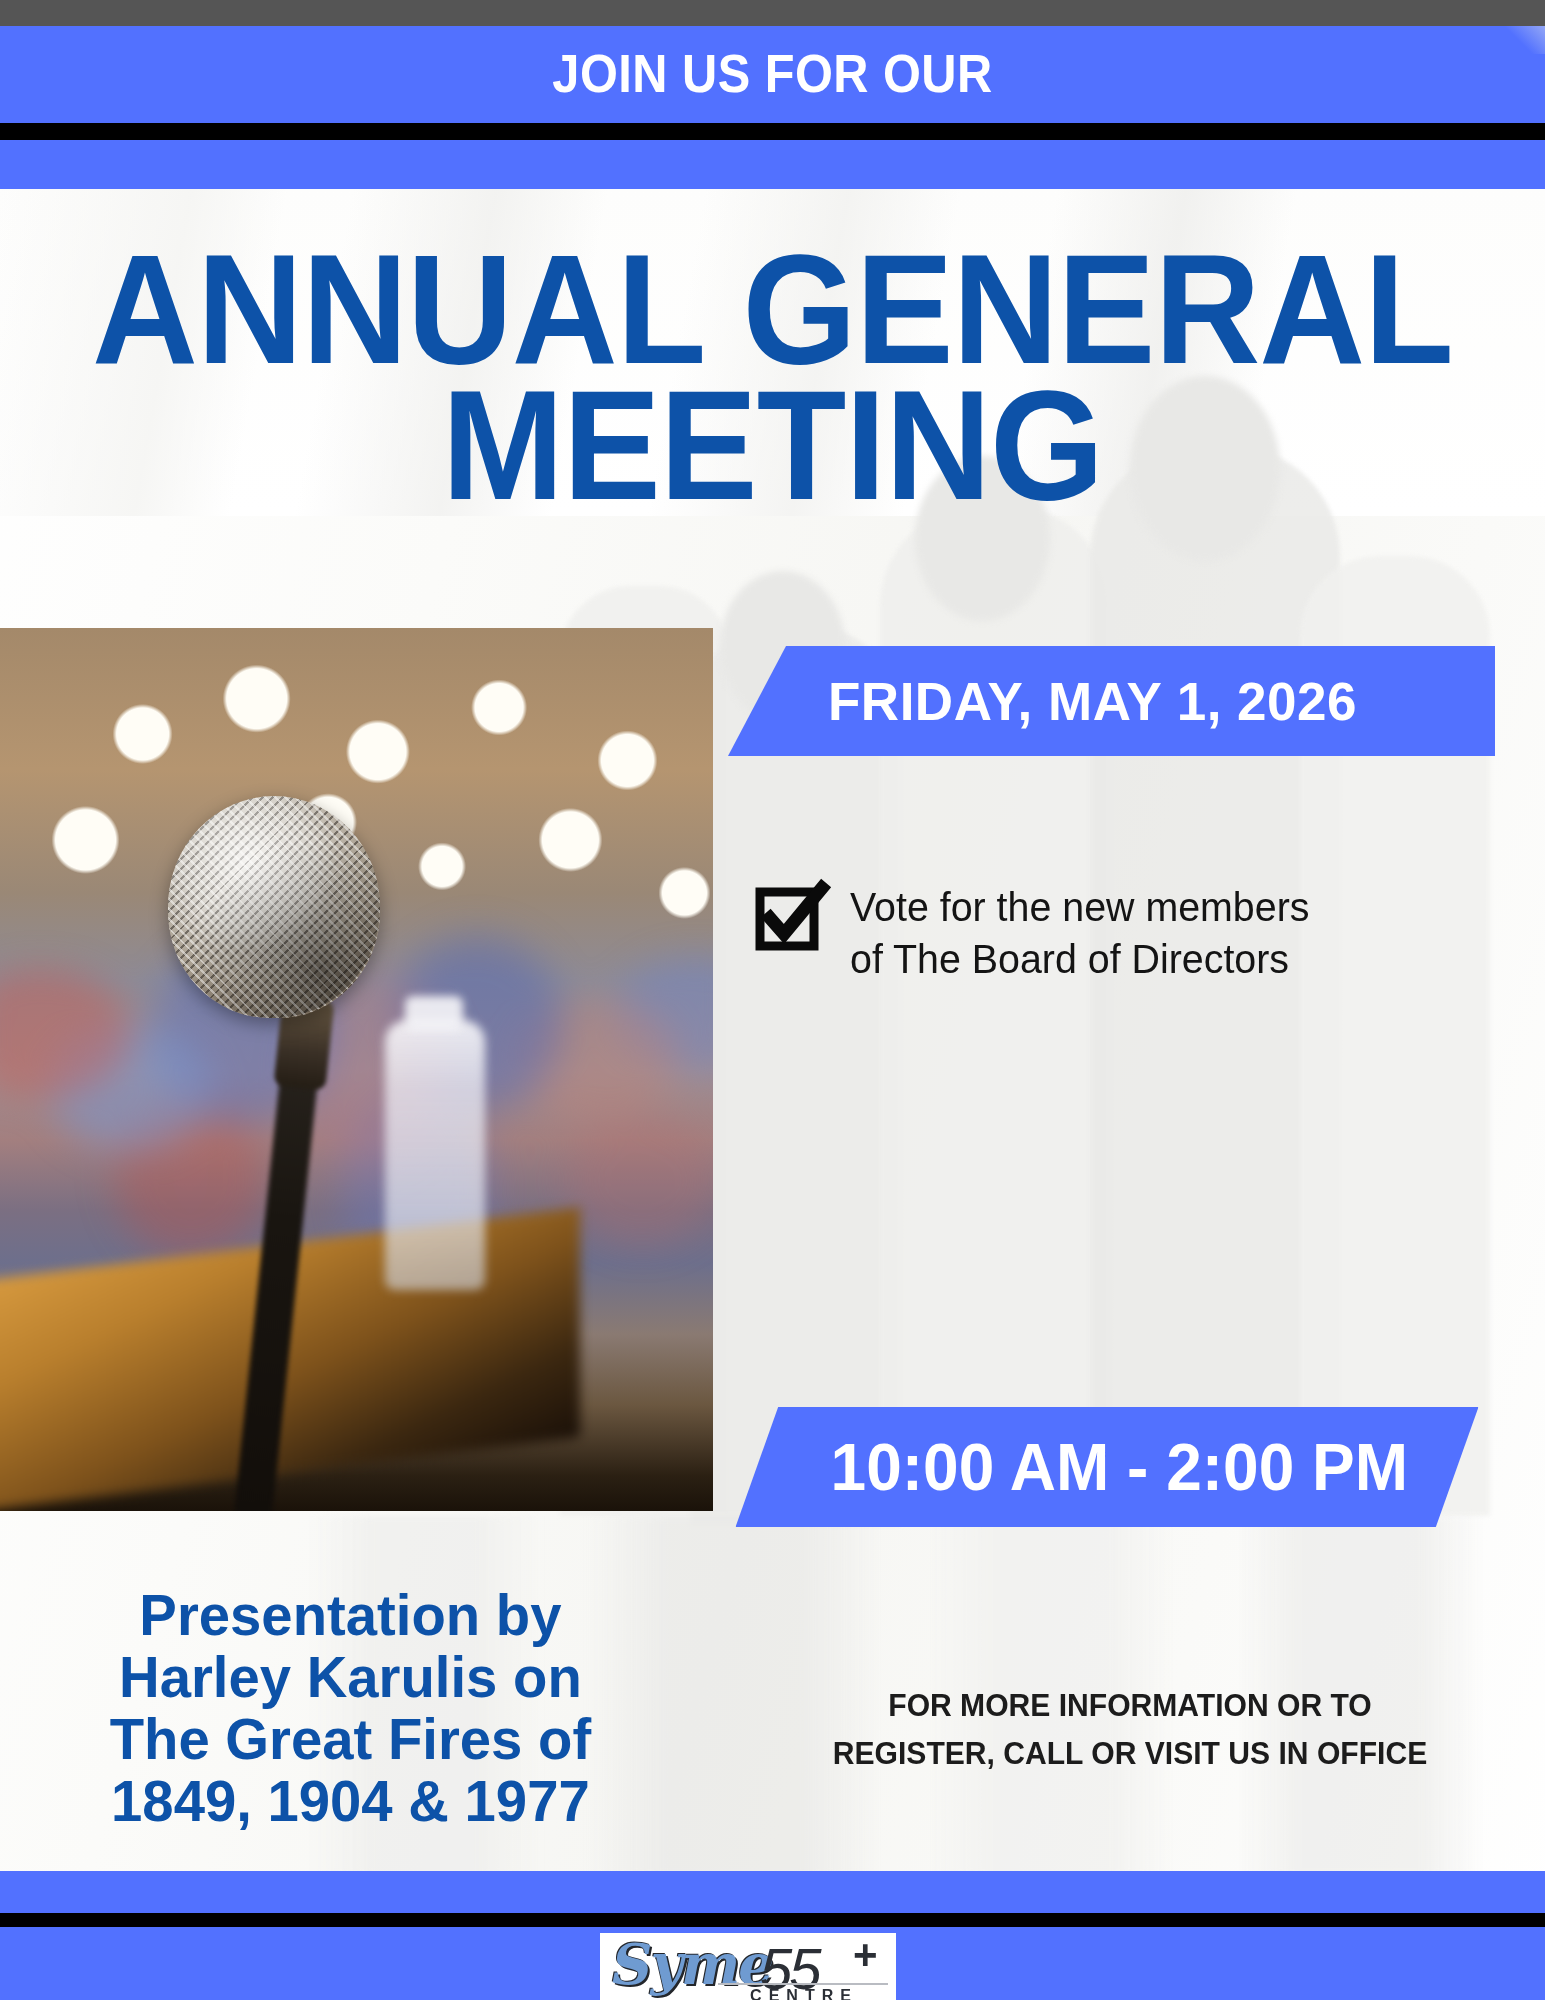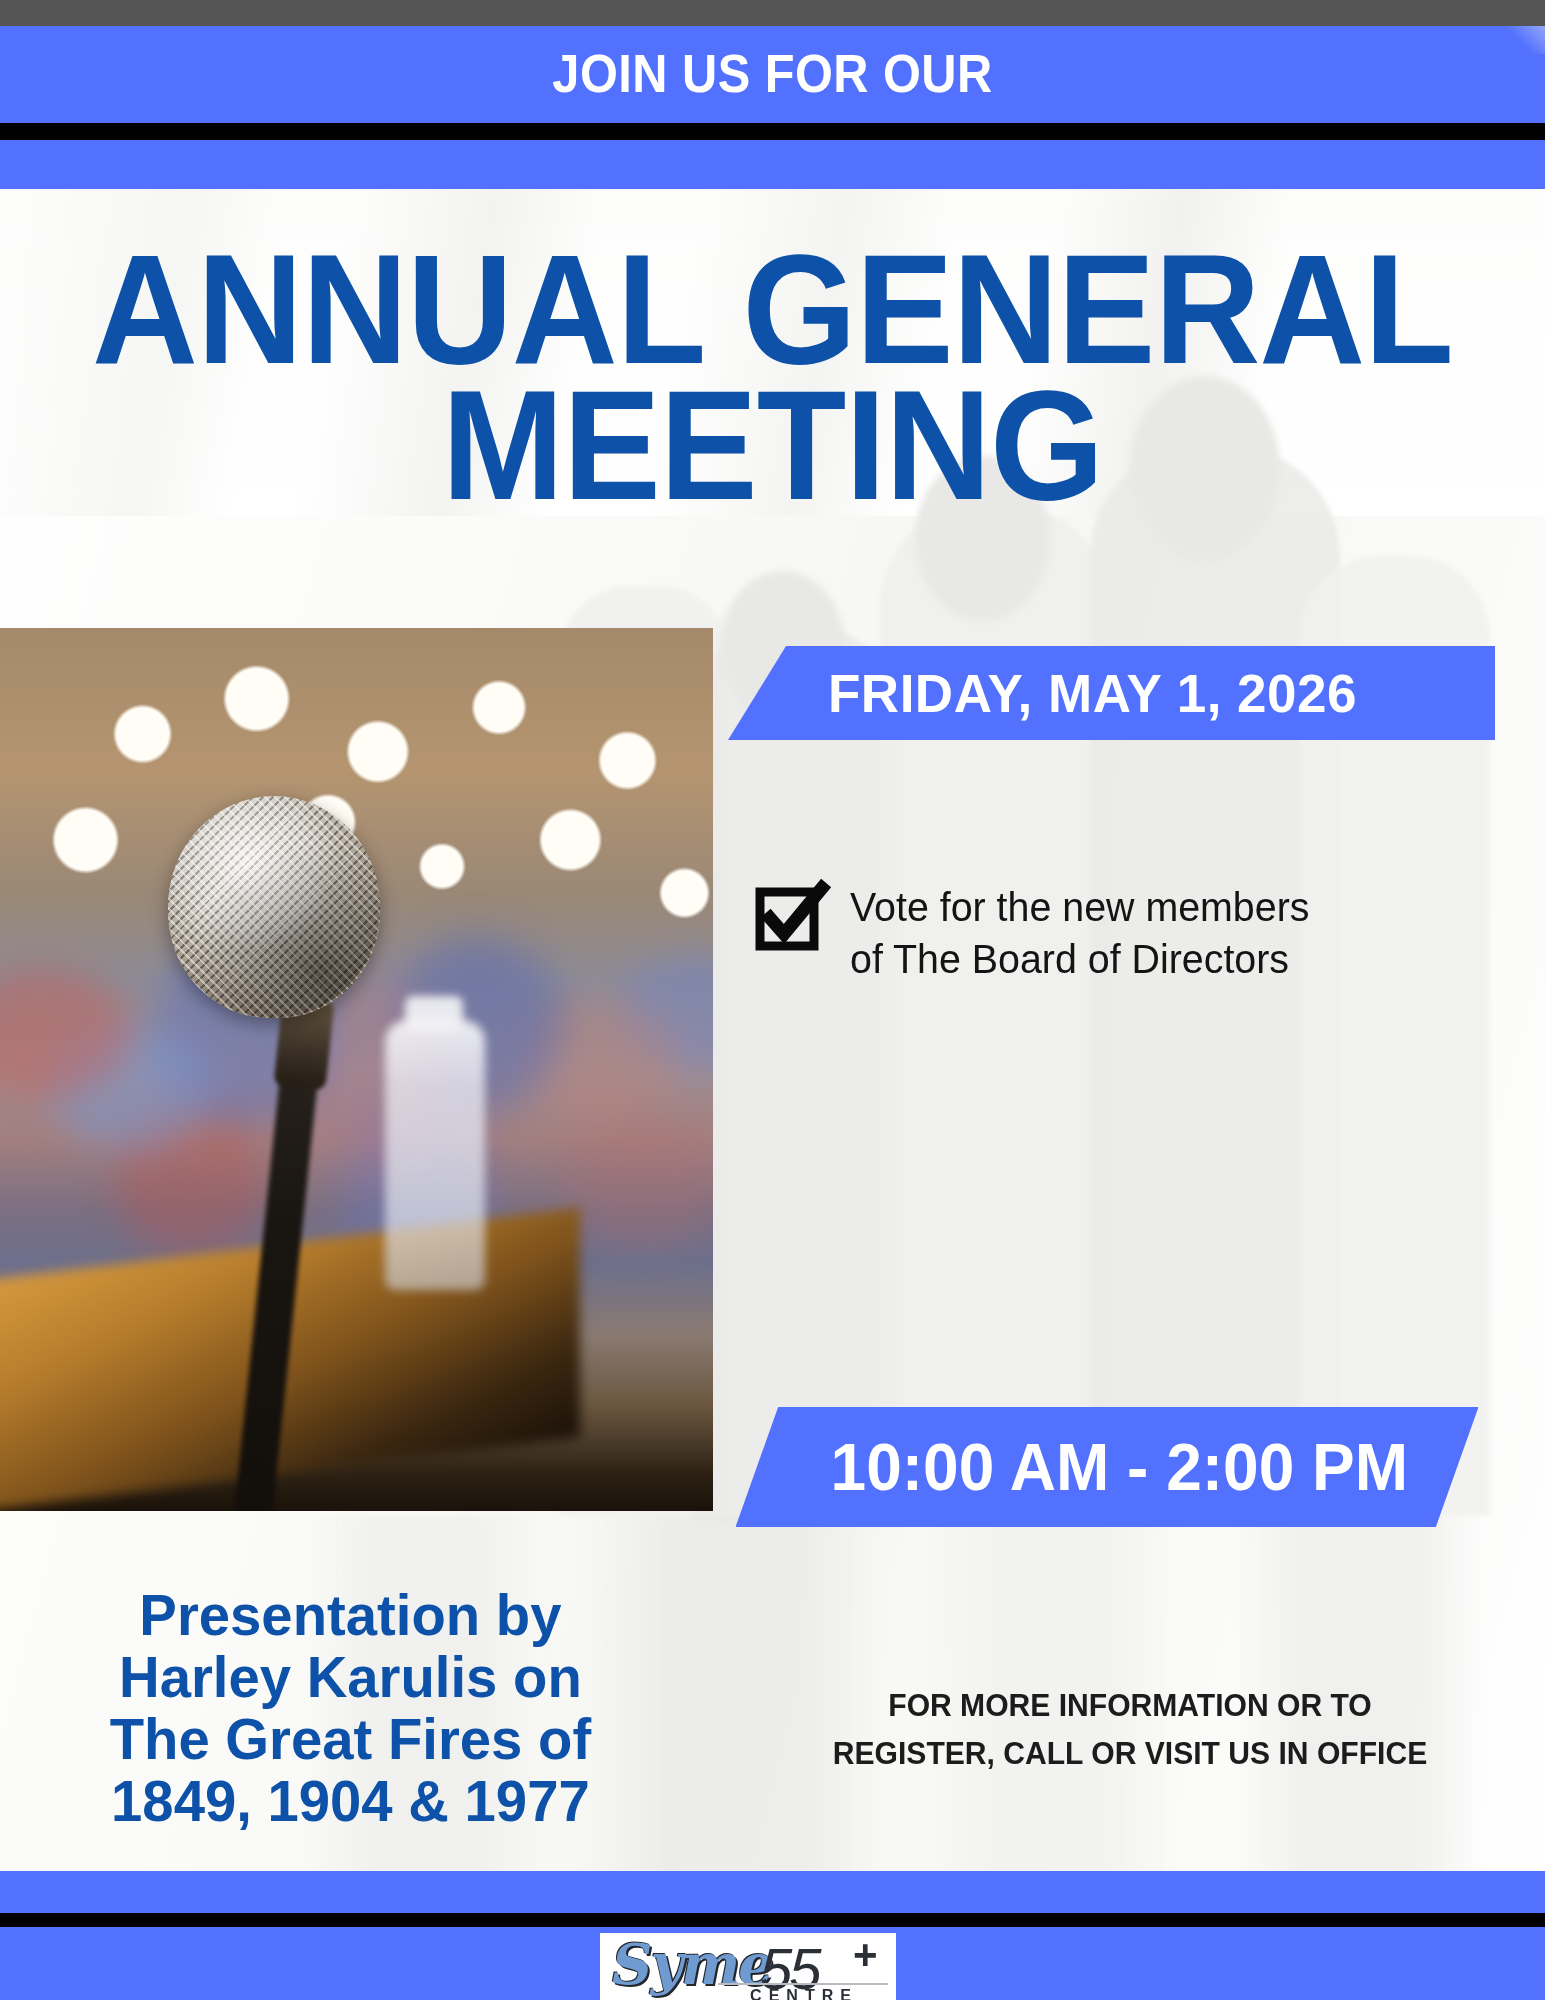--- a/index.html
+++ b/index.html
@@ -174,21 +174,21 @@
   }
 
   
   .banner{
     position:absolute;
     background:#5271ff;
     display:flex;align-items:center;
     color:#fff;font-weight:bold;
   }
   .banner-date{
-    left:728px;top:620px;width:767px;height:94px;
+    left:728px;top:620px;width:767px;height:110px;
     clip-path:polygon(58px 0, 100% 0, 100% 100%, 0 100%);
     padding-left:100px;
     font-size:53px;
     letter-spacing:.5px;
   }
   .banner-time{
     left:724px;top:1381px;width:766px;height:120px;
     clip-path:polygon(44px 0, 100% 0, calc(100% - 44px) 100%, 0 100%);
     padding-left:98px;
     font-size:66px;

